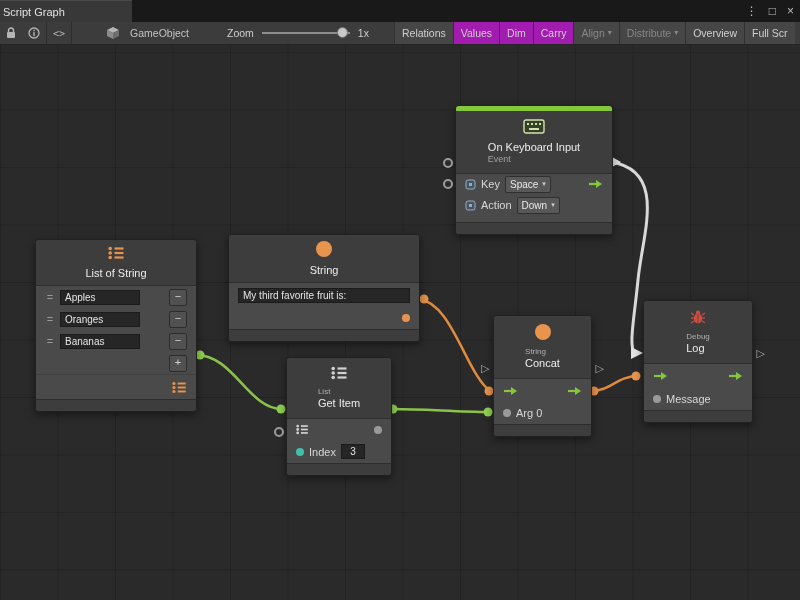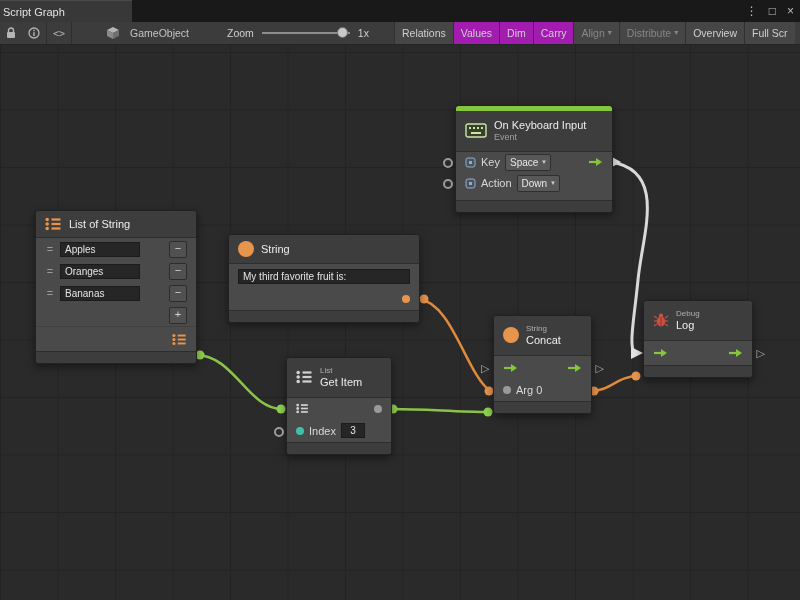--- a/index.html
+++ b/index.html
@@ -32,21 +32,21 @@
   .canvas{position:relative;height:556px;background-color:#2a2a2a;overflow:hidden;
     background-image:linear-gradient(#232323 1px,transparent 1px),
                      linear-gradient(90deg,#232323 1px,transparent 1px);
     background-size:57.5px 57.5px;background-position:0px 7px;}
   .wires{position:absolute;left:0;top:0;z-index:1;}
   
   .node{position:absolute;z-index:2;background:#4a4a4a;border:1px solid #212121;
         border-radius:4px;box-shadow:0 3px 8px rgba(0,0,0,.45);color:#d8d8d8;font-size:11px;}
   .accent{height:5px;background:#84c63c;border-radius:3px 3px 0 0;}
   .nhead{display:flex;align-items:center;gap:7px;background:#3d3d3d;padding:8px 9px;
-         border-bottom:1px solid #2d2d2d;border-radius:3px 3px 0 0;}
+         border-bottom:1px solid #2d2d2d;border-radius:3px 3px 0 0;flex-direction:column;}
   .nhead.noradius{border-radius:0;}
   .ntitle{font-size:11px;color:#ececec;white-space:nowrap;}
   .ncat{font-size:8px;color:#b0b0b0;white-space:nowrap;}
   .nsub{font-size:9px;color:#a0a0a0;white-space:nowrap;}
   .nfoot{height:11px;background:#3d3d3d;border-top:1px solid #2d2d2d;border-radius:0 0 3px 3px;}
   .prow{display:flex;align-items:center;gap:5px;padding:0 9px;height:21px;white-space:nowrap;}
   .prow.tall{height:24px;}
   .idot{width:8px;height:8px;border-radius:50%;flex:0 0 auto;}
   .gray{background:#9a9a9a;}.teal{background:#3fc0ab;}.orangebg{background:#e8944d;}
   .spacer{flex:1;}
@@ -200,21 +200,21 @@
         <span>Down</span>
         <span class="dd-caret">▾</span>
       </span>
     </div>
     <div style="height:6px;"></div>
     <div class="nfoot"></div>
     <span class="eport hollow" style="left:-13px;top:52px;"></span>
     <span class="eport hollow" style="left:-13px;top:73px;"></span>
   </div>
 
-  <div class="node" style="left:35px;top:165px;width:160px;">
+  <div class="node" style="left:35px;top:194px;width:160px;">
     <div class="nhead" style="padding:6px 9px;">
       <svg width="17" height="14" viewBox="0 0 17 14">
         <g fill="#e8944d">
           <circle cx="2.2" cy="2.5" r="1.8"></circle>
             <rect x="6.5" y="1.4" width="9" height="2.2"></rect>
           <circle cx="2.2" cy="7" r="1.8"></circle>
             <rect x="6.5" y="5.9" width="9" height="2.2"></rect>
           <circle cx="2.2" cy="11.5" r="1.8"></circle>
             <rect x="6.5" y="10.4" width="9" height="2.2"></rect>
         </g>
@@ -366,17 +366,21 @@
       <svg width="15" height="10" viewBox="0 0 15 10">
         <path d="M1 5 H9" stroke="#84c63c" stroke-width="2.2"></path>
           <path d="M8 1 L14 5 L8 9 Z" fill="#84c63c"></path>
       </svg>
       <span class="spacer"></span>
       <svg width="15" height="10" viewBox="0 0 15 10">
         <path d="M1 5 H9" stroke="#84c63c" stroke-width="2.2"></path>
           <path d="M8 1 L14 5 L8 9 Z" fill="#84c63c"></path>
       </svg>
     </div>
+    <div class="prow" style="height:22px;">
+      <span class="idot gray"></span>
+      <span>Message</span>
+    </div>
     <div class="nfoot"></div>
     <span class="etri" style="right:-13px;top:47px;">▷</span>
   </div>
 
 </div>
 
 </body></html>

